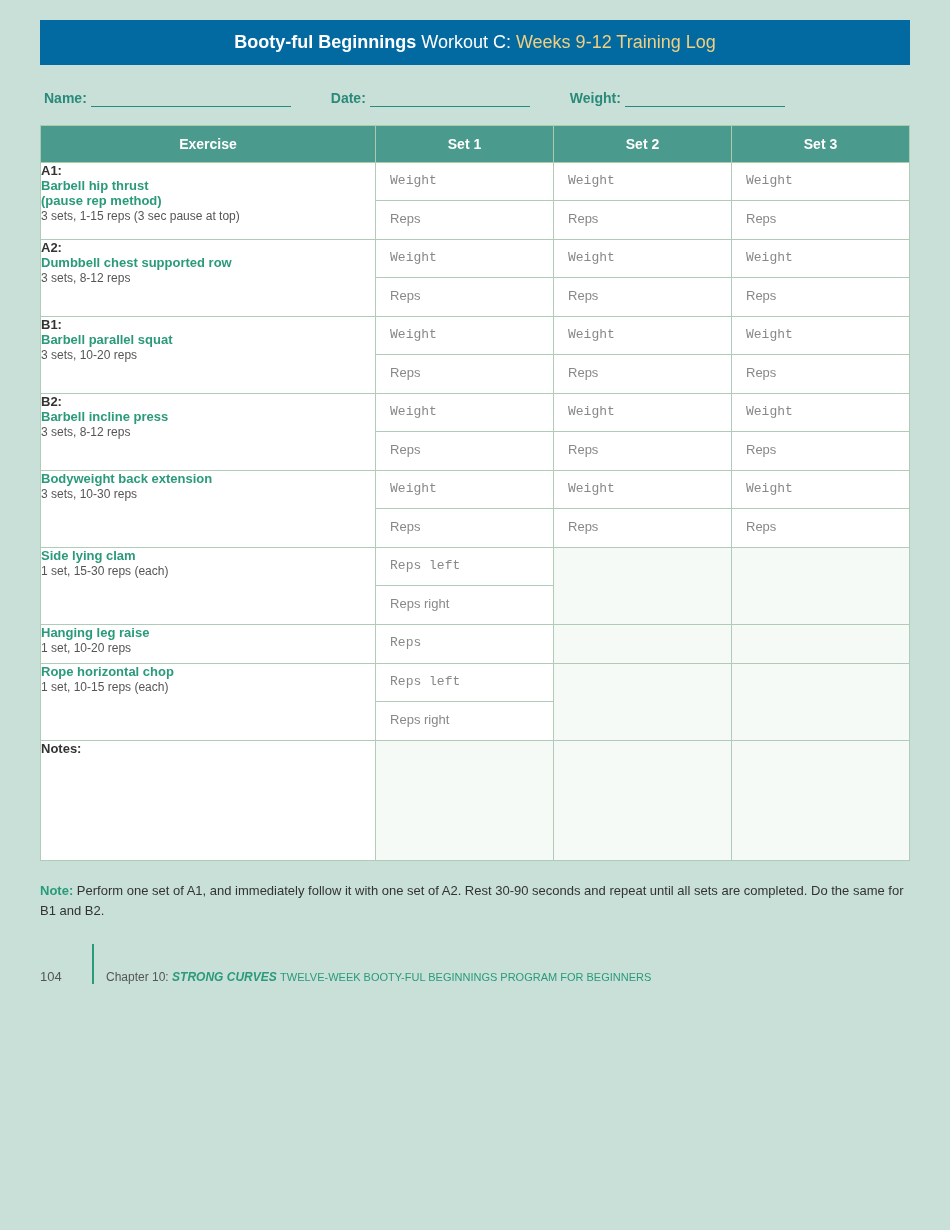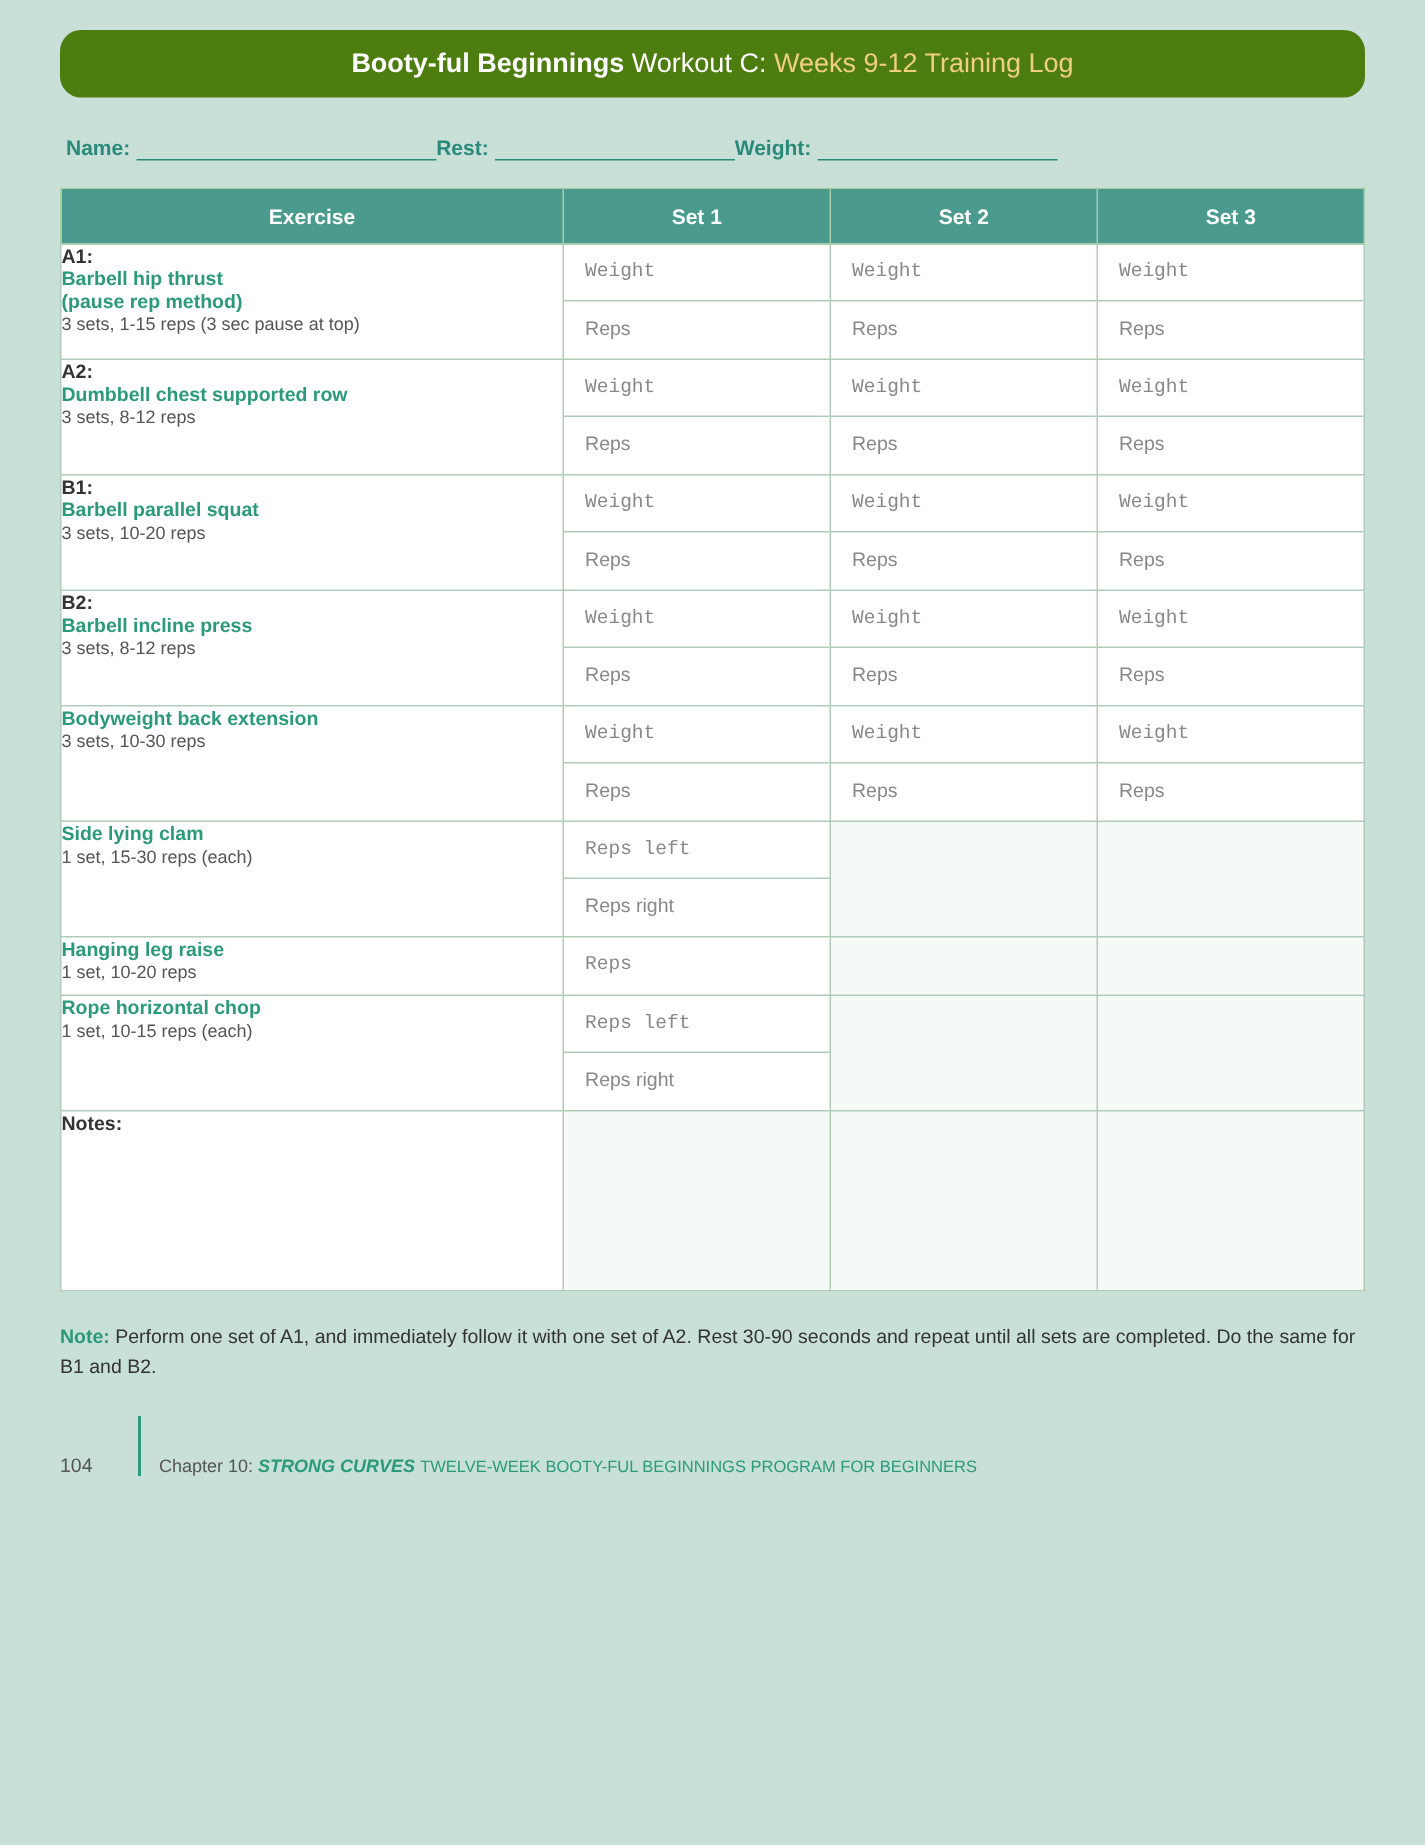--- a/index.html
+++ b/index.html
@@ -7,45 +7,46 @@
       background-color: #c8e0d8;
       font-family: Arial, sans-serif;
       font-size: 13px;
       color: #333;
       width: 950px;
       min-height: 1230px;
       padding: 20px 40px 40px 40px;
     }
 
     .page-title-box {
-      background-color: #4d7c0f;
+      background-color: #0369a1;
       text-align: center;
       padding: 12px 20px;
       margin-bottom: 24px;
-      border-radius: 14px;
+      border-radius: 0;
     }
     .page-title-box .title-bold {
       font-weight: bold;
       color: #fff;
       font-size: 18px;
       font-family: Arial, sans-serif;
     }
     .page-title-box .title-normal {
       color: #fff;
       font-size: 18px;
       font-family: Arial, sans-serif;
     }
     .page-title-box .title-colored {
       color: #f0d080;
       font-size: 18px;
       font-family: Arial, sans-serif;
     }
 
     .info-row {
       display: flex;
+      gap: 40px;
       margin-bottom: 18px;
       padding: 0 4px;
     }
     .info-field {
       display: flex;
       align-items: center;
       gap: 4px;
     }
     .info-label {
       font-weight: bold;
@@ -191,21 +192,21 @@
 <div class="page-title-box">
   <span class="title-bold">Booty-ful Beginnings</span><span class="title-normal"> Workout C: </span><span class="title-colored">Weeks 9-12 Training Log</span>
 </div>
 
 <div class="info-row">
   <div class="info-field">
     <span class="info-label">Name:</span>
     <div class="info-underline-long"></div>
   </div>
   <div class="info-field">
-    <span class="info-label">Rest:</span>
+    <span class="info-label">Date:</span>
     <div class="info-underline"></div>
   </div>
   <div class="info-field">
     <span class="info-label">Weight:</span>
     <div class="info-underline"></div>
   </div>
 </div>
 
 <table class="main-table">
   <thead>

